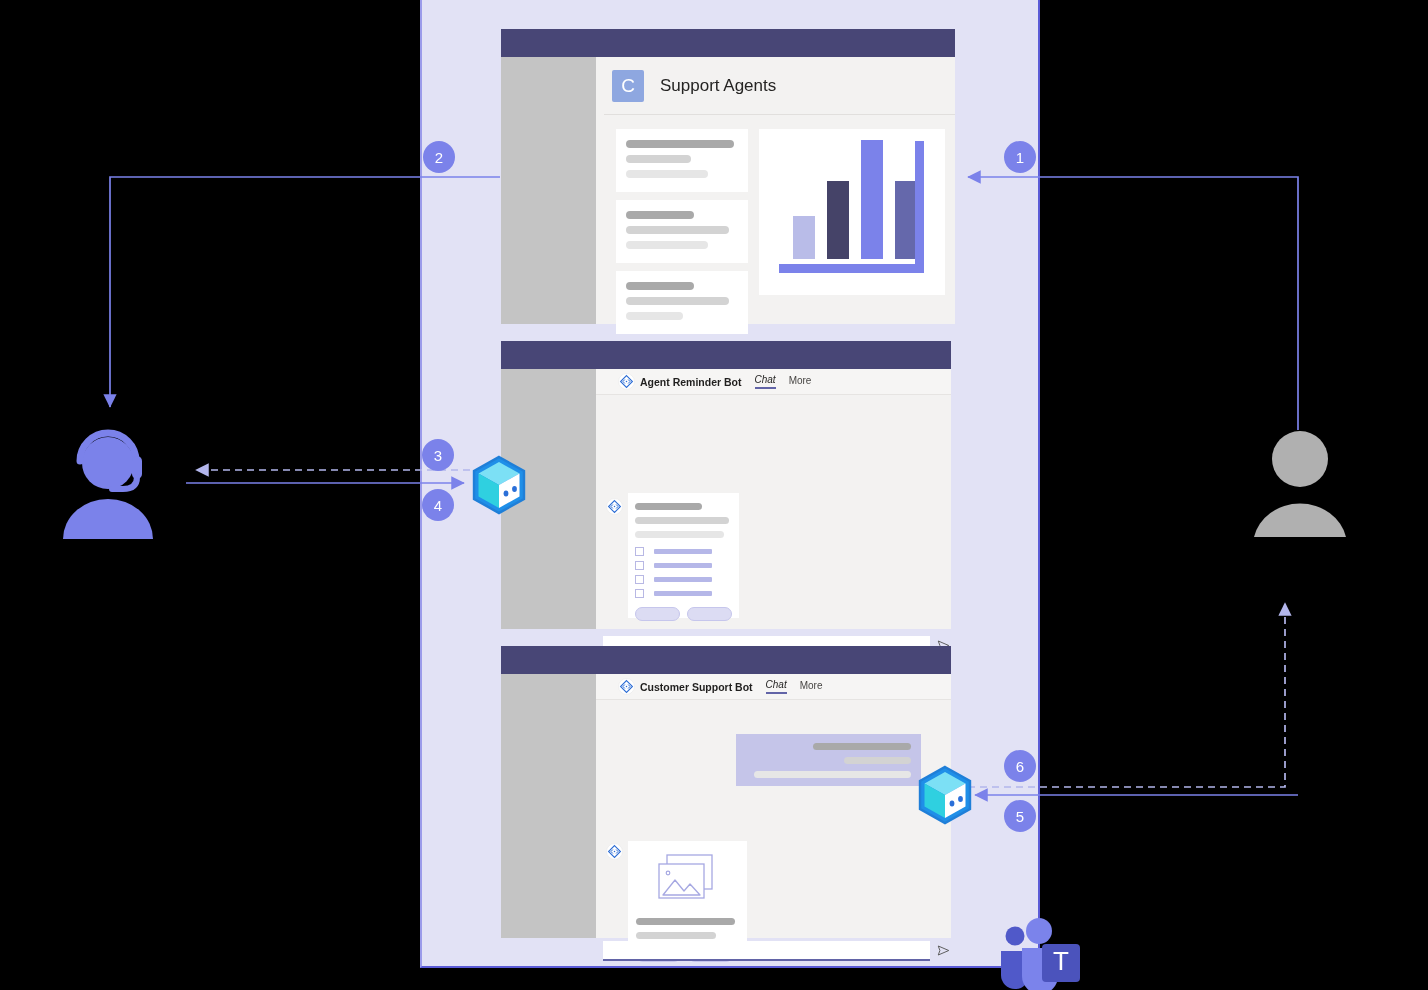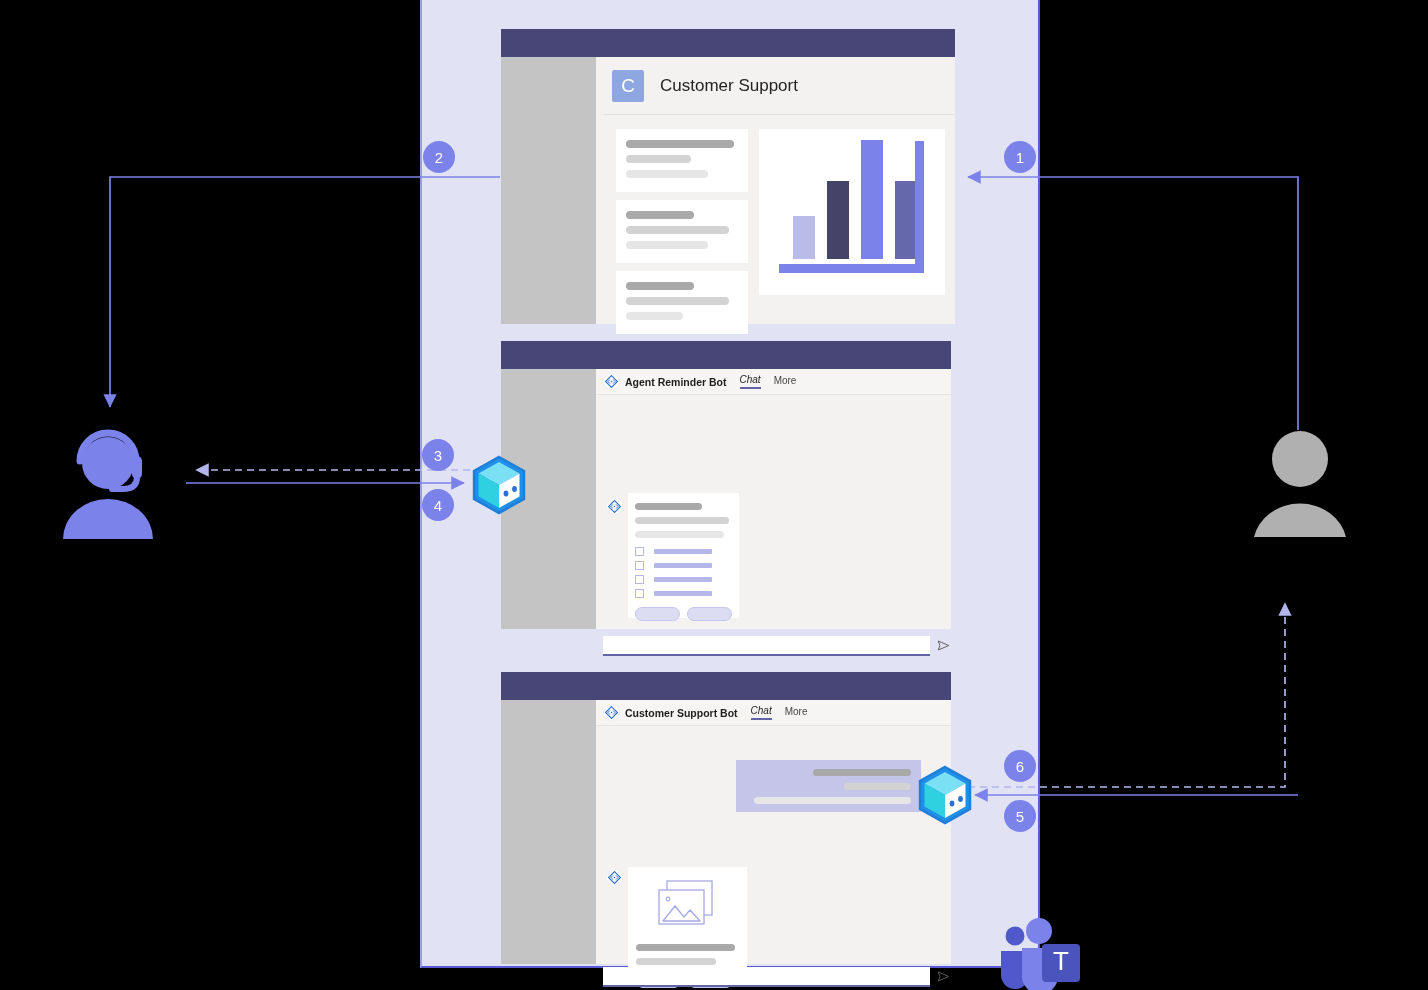--- a/index.html
+++ b/index.html
@@ -137,21 +137,21 @@
   
   .chat-header {
     position: absolute;
     left: 0; top: 0;
     right: 0;
     height: 26px;
     background: #f6f5f4;
     border-bottom: 1px solid #e6e4e2;
     display: flex;
     align-items: center;
-    padding-left: 7px;
+    padding-left: 22px;
     box-sizing: border-box;
   }
   .bot-diamond {
     width: 17px; height: 17px;
     flex: 0 0 auto;
   }
   .chat-botname {
     font-size: 10.5px;
     font-weight: bold;
     color: #201f1e;
@@ -295,21 +295,21 @@
     </g>
   </svg>
 
   <div class="window" style="left:501px; top:29px; width:454px; height:295px;">
     <div class="win-titlebar"></div>
     <div class="win-rail"></div>
     <div class="win-body">
 
       <div class="ca-header">
         <div class="ca-avatar">C</div>
-        <div class="ca-title">Customer Support</div>
+        <div class="ca-title">Support Agents</div>
       </div>
 
       <div class="ca-content">
 
         <div class="ca-card" style="top:13px; height:63px;">
           <div class="sk-line sk-dark" style="width:108px;"></div>
           <div class="sk-line sk-mid" style="width:65px;"></div>
           <div class="sk-line sk-light" style="width:82px; margin-bottom:0;"></div>
         </div>
 
@@ -398,21 +398,21 @@
 
         <div class="compose" style="left:7px; top:240px; width:327px; height:20px;"></div>
         <svg class="send-icon" style="left:340px; top:242px; width:15px; height:15px;" viewBox="0 0 20 20">
           <path d="M3 4 L17 10 L3 16 L5.2 10 Z" fill="none" stroke="#5c5c5c" stroke-width="1.3" stroke-linejoin="round"></path>
         </svg>
 
       </div>
     </div>
   </div>
 
-  <div class="window" style="left:501px; top:646px; width:450px; height:292px;margin-top:26px;">
+  <div class="window" style="left:501px; top:646px; width:450px; height:292px;">
     <div class="win-titlebar"></div>
     <div class="win-rail"></div>
     <div class="win-body">
 
       <div class="chat-header">
         <svg class="bot-diamond" viewBox="0 0 24 24">
           <circle cx="12" cy="12" r="11.2" fill="#ffffff" stroke="#e8e8e8" stroke-width="0.8"></circle>
           <path d="M12 3.6 L20.4 12 L12 20.4 L3.6 12 Z" fill="none" stroke="#2b6cd4" stroke-width="1.5"></path>
           <path d="M9.3 9.6 L7.0 12 L9.3 14.4" fill="none" stroke="#2b6cd4" stroke-width="1.4" stroke-linecap="round" stroke-linejoin="round"></path>
           <path d="M14.7 9.6 L17.0 12 L14.7 14.4" fill="none" stroke="#2b6cd4" stroke-width="1.4" stroke-linecap="round" stroke-linejoin="round"></path>

